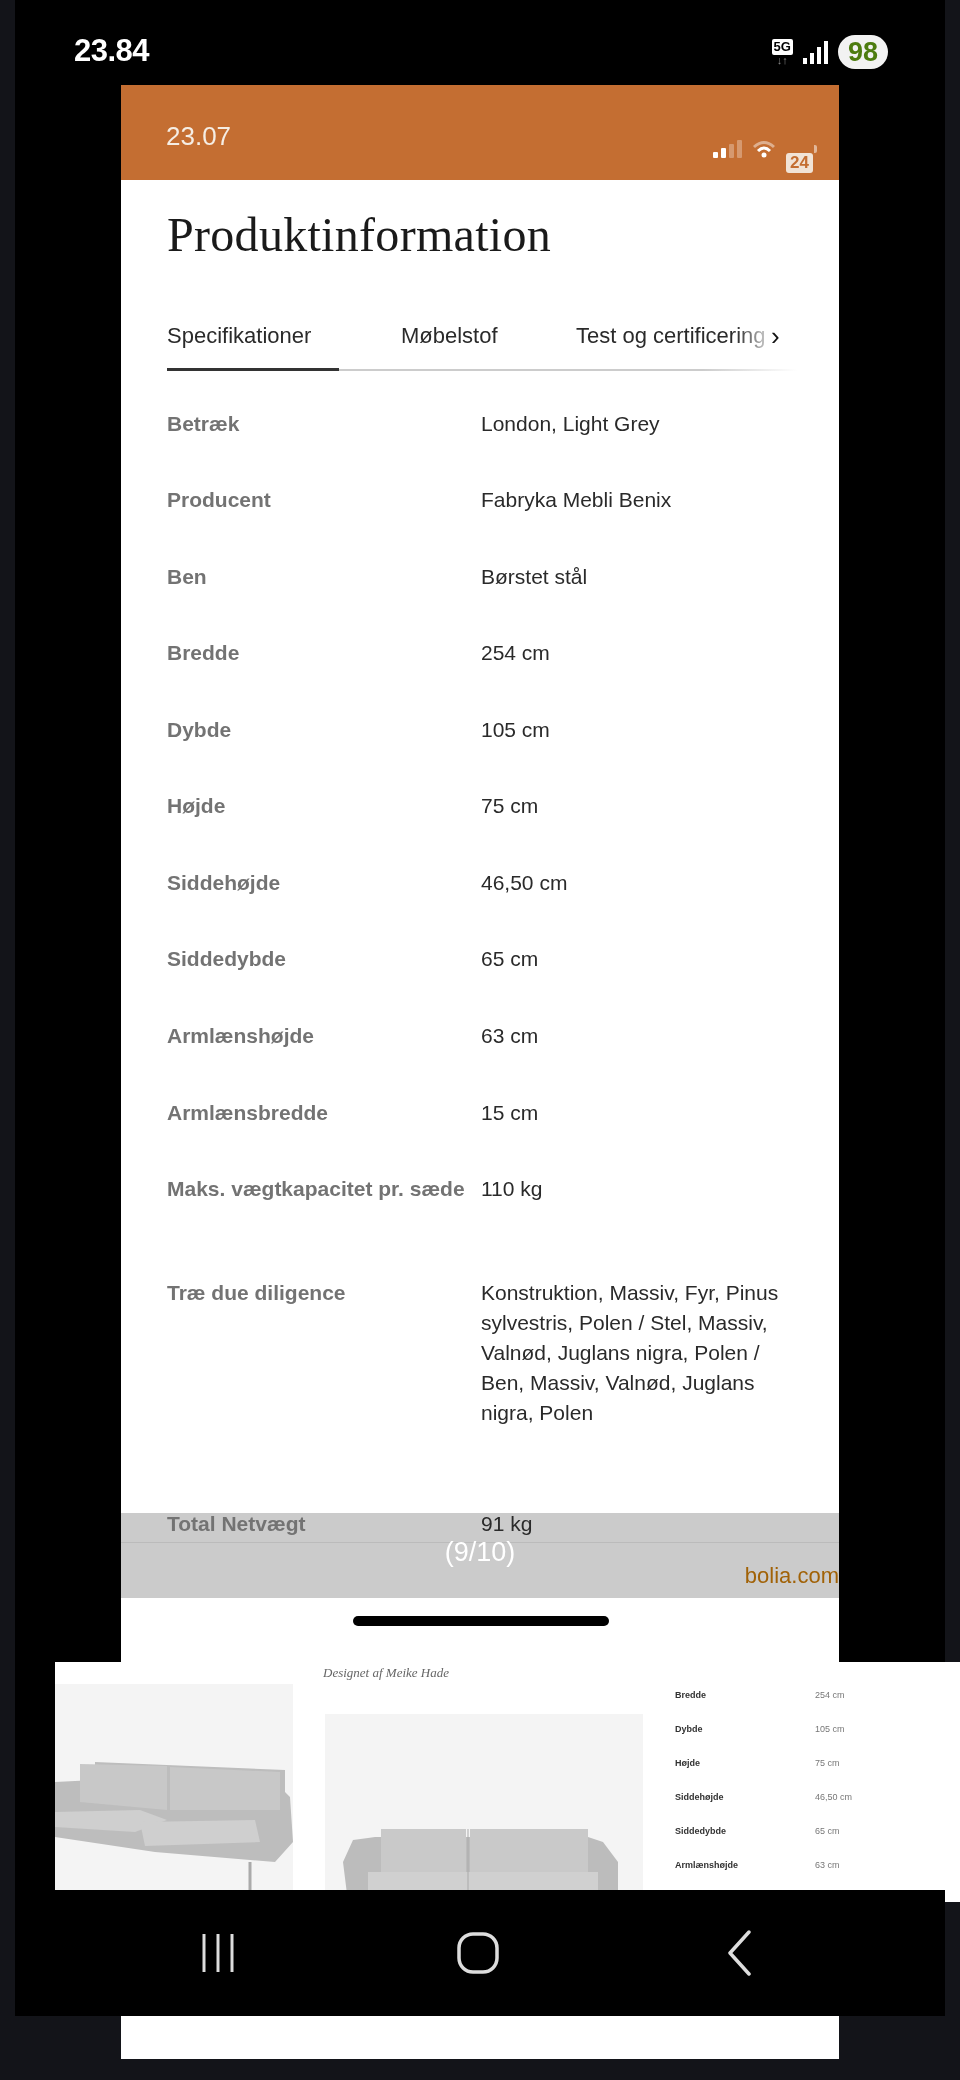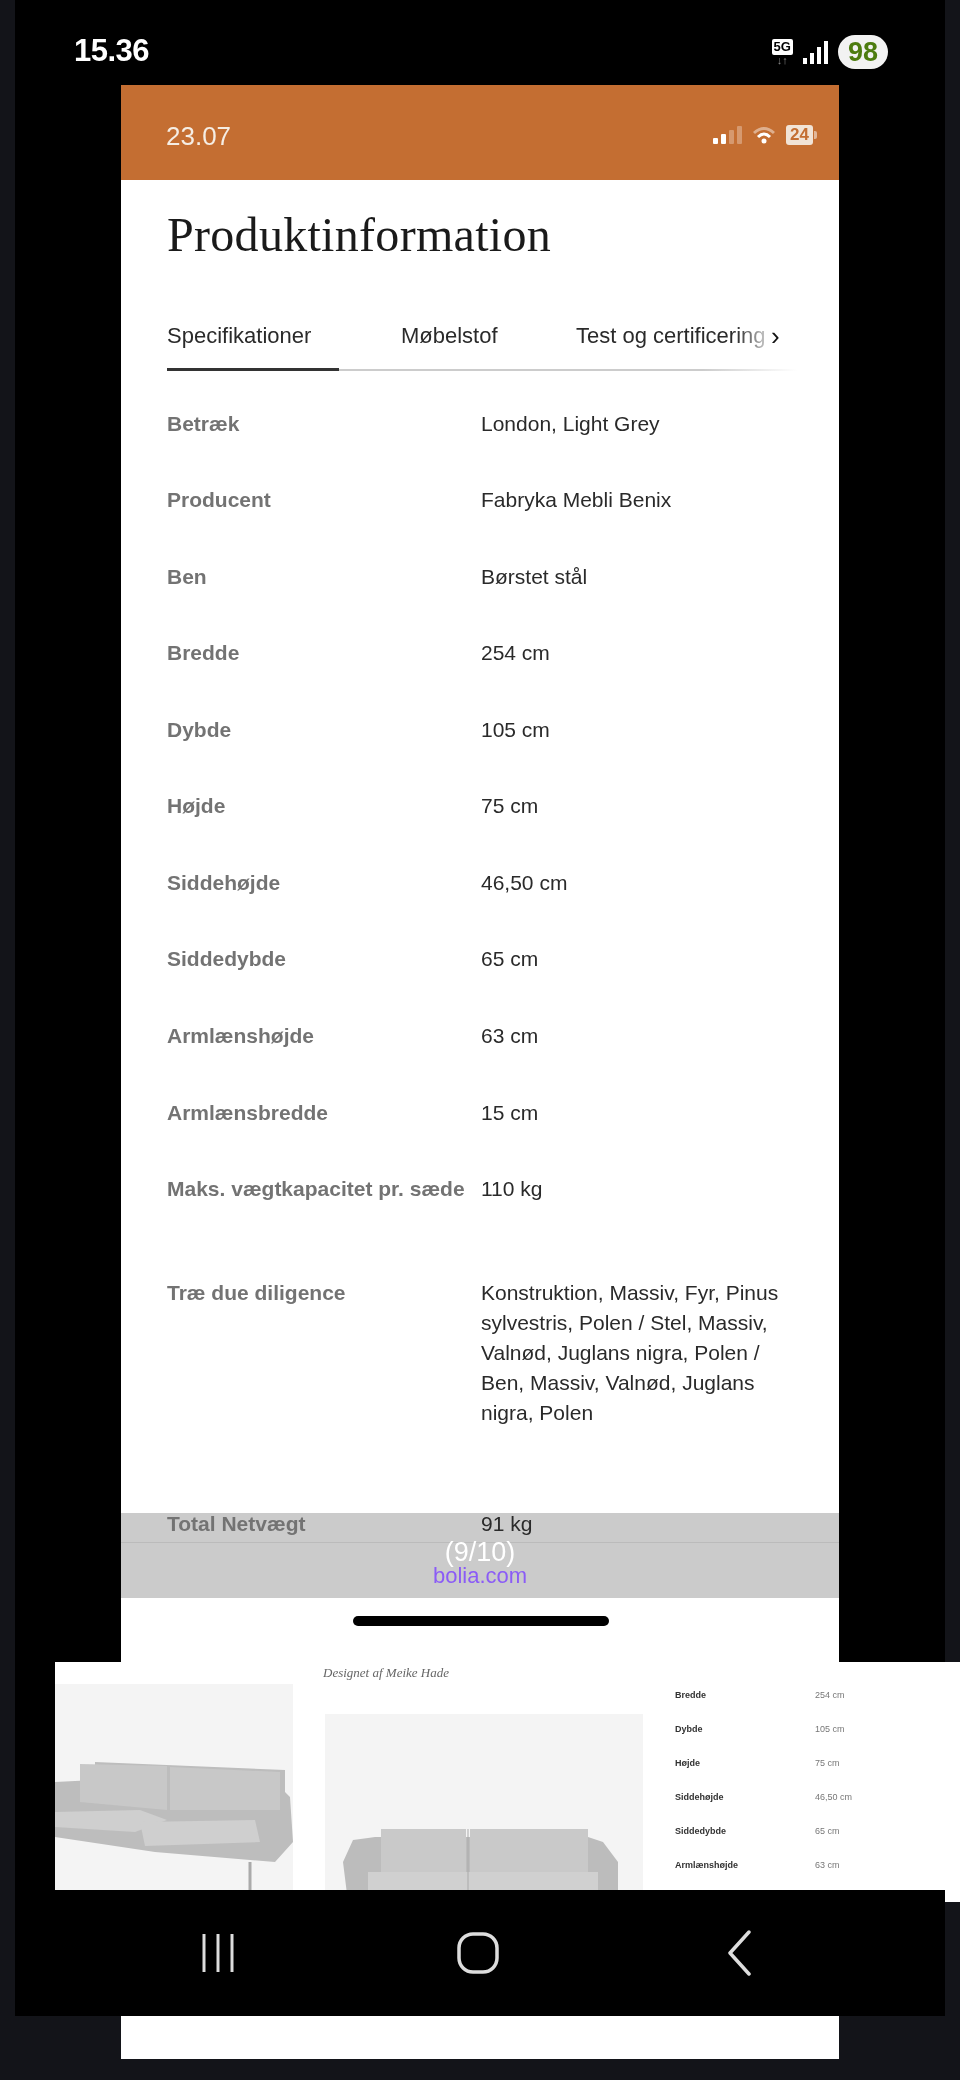--- a/index.html
+++ b/index.html
@@ -23,21 +23,21 @@
   
   .card { position: absolute; left: 121px; top: 85px; width: 718px; height: 1974px; background: #fff; overflow: hidden; }
   .inner-status { position: absolute; left: 0; top: 0; width: 718px; height: 95px; background: #c46e32; }
   .inner-time { position: absolute; left: 45px; top: 36px; color: #f5ede4; font-size: 26px; }
   .inner-right { position: absolute; right: 22px; top: 40px; display: flex; align-items: center; gap: 10px; }
   .isignal { display: flex; align-items: flex-end; gap: 3px; height: 18px; }
   .isignal span { width: 5px; display: block; background: #fff; border-radius: 1px; }
   .isignal span.dim { background: rgba(255,255,255,0.3); }
   .wifi { width: 24px; height: 18px; position: relative; }
   .ibatt { display: flex; align-items: center; }
-  .ibatt .body { background: #f1e3d6; color: #c46e32; font-size: 17px; font-weight: bold; padding: 0 4px; border-radius: 3px; line-height: 20px; }
+  .ibatt .body { background: #f1e3d6; color: #c46e32; font-size: 17px; font-weight: bold; padding: 0 4px; border-radius: 3px; line-height: 20px; margin-top: 28px; }
   .ibatt .tip { width: 3px; height: 8px; background: rgba(255,255,255,0.5); margin-left: 1px; border-radius: 0 2px 2px 0; }
 
   .page-title { position: absolute; left: 46px; top: 122px; font-family: "Liberation Serif", serif; font-size: 48px; color: #1a1a1a; letter-spacing: 0.3px; font-weight: normal; }
 
   .tabs { position: absolute; left: 46px; top: 232px; width: 630px; height: 60px; }
   .tab { position: absolute; top: 6px; font-size: 22px; color: #2a2a2a; white-space: nowrap; }
   .tab-1 { left: 0; }
   .tab-2 { left: 234px; }
   .tab-3 { left: 409px; width: 200px; overflow: hidden; -webkit-mask-image: linear-gradient(to right, #000 80%, transparent 100%); mask-image: linear-gradient(to right, #000 80%, transparent 100%); }
   .tab-chevron { position: absolute; left: 604px; top: 4px; font-size: 26px; color: #111; }
@@ -45,21 +45,21 @@
   .tab-active-bar { position: absolute; left: 0; top: 51px; width: 172px; height: 3px; background: #333; }
 
   .specs { position: absolute; left: 46px; top: 324px; width: 640px; }
   .spec-row { position: relative; display: flex; }
   .spec-label { width: 314px; font-size: 21px; font-weight: bold; color: #737373; line-height: 30px; padding-right: 10px; }
   .spec-value { width: 320px; font-size: 21px; color: #2a2a2a; line-height: 30px; }
 
   .overlay-bar { position: absolute; left: 0; top: 1428px; width: 718px; height: 85px; background: rgba(200,200,200,0.95); }
   .overlay-line { position: absolute; left: 0; top: 1457px; width: 718px; height: 1px; background: #bbb; }
   .counter { position: absolute; left: 0; top: 1452px; width: 718px; text-align: center; color: #fff; font-size: 27px; }
-  .domain { position: absolute; left: 0; top: 1478px; width: 718px; text-align: center; color: #8b5cf6; font-size: 22px; }
+  .domain { position: absolute; left: 0; top: 1478px; width: 718px; text-align: right; color: #a16207; font-size: 22px; }
   .total-row { position: absolute; left: 46px; top: 1424px; display: flex; }
   .home-indicator { position: absolute; left: 232px; top: 1531px; width: 256px; height: 10px; background: #000; border-radius: 6px; }
 
   
   .thumbs { position: absolute; left: 15px; top: 1650px; width: 920px; height: 240px; }
   .thumb { position: absolute; top: 12px; height: 240px; background: #fff; overflow: hidden; margin-left: 40px; }
   .thumb-1 { left: 0; width: 258px; }
   .thumb-2 { left: 268px; width: 320px; }
   .thumb-3 { left: 600px; width: 320px; }
   .thumb-bg { position: absolute; background: #f4f4f4; }
@@ -75,21 +75,21 @@
   .nav-home { left: 433px; }
   .nav-back { left: 695px; }
 </style>
 </head>
 <body>
 
 <div class="phone">
   <div class="screen"></div>
 
   <div class="outer-status">
-    <div class="outer-time">15.36</div>
+    <div class="outer-time">23.84</div>
     <div class="outer-right">
       <div class="net5g">
         <div class="box">5G</div>
         <div class="arrows">↓↑</div>
       </div>
       <div class="signal">
         <span style="height:6px"></span>
           <span style="height:11px"></span>
           <span style="height:17px"></span>
           <span style="height:23px"></span>

